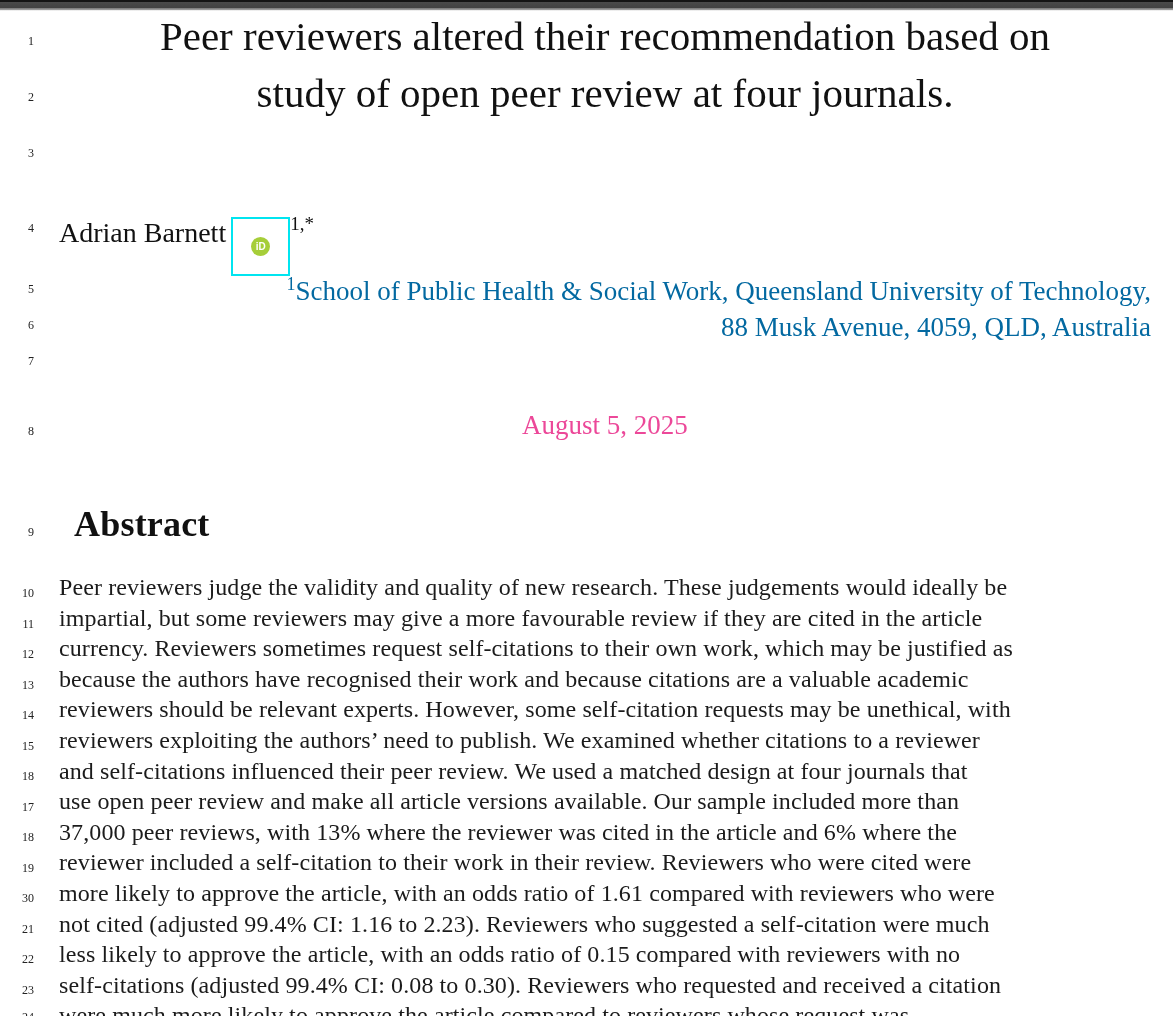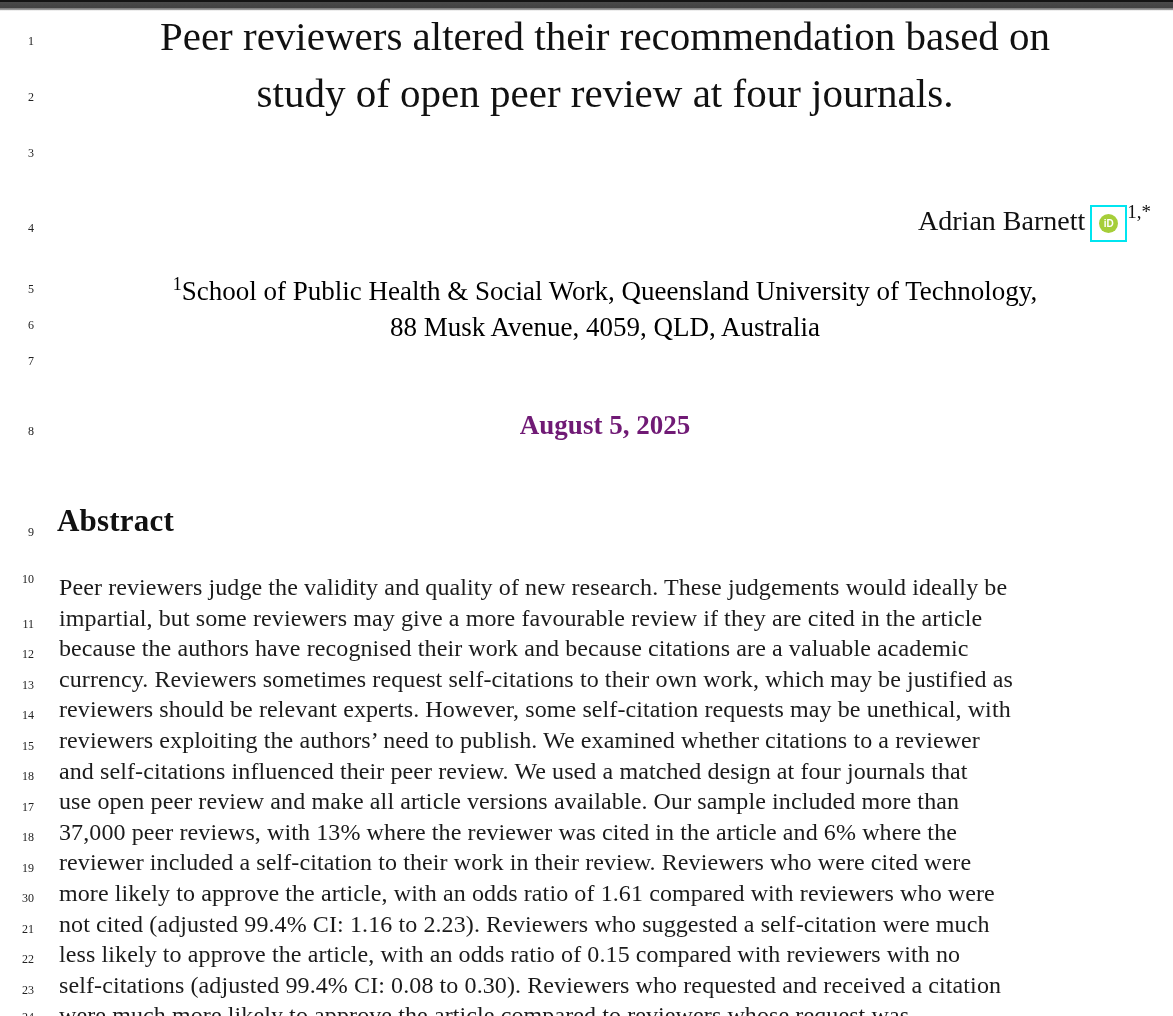--- a/index.html
+++ b/index.html
@@ -24,57 +24,57 @@
     font-family:"Liberation Serif","DejaVu Serif",serif;
   }
   .title-block{
     position:absolute;top:8px;left:59px;width:1092px;
     text-align:center;
     font-size:41px;line-height:56.5px;
     color:#111;
     white-space:nowrap;
   }
   .author-block{
-    position:absolute;top:204px;left:59px;width:1092px;
-    text-align:right;font-size:28px;color:#111;
+    position:absolute;top:216px;left:59px;width:1092px;
+    text-align:left;font-size:28px;color:#111;
   }
   .author-line{display:inline-flex;align-items:flex-start;}
   .author-name{line-height:34px;}
   .orcid-link{
     display:inline-block;margin-left:5px;margin-top:1px;
     border:2px solid #00e5f0;
-    padding:7px;
+    padding:18px;
     line-height:0;
     background:#fff;
     cursor:pointer;
   }
   .orcid-badge{
     display:inline-flex;align-items:center;justify-content:center;
     width:19px;height:19px;border-radius:50%;
     background:#a6ce39;
   }
   .orcid-id-text{
     color:#ffffff;font-size:10px;font-weight:bold;
     font-family:"Liberation Sans","DejaVu Sans",sans-serif;
     line-height:10px;letter-spacing:0;
   }
   .author-sup{font-size:19px;line-height:19px;margin-top:-2px;}
   .affil-block{
     position:absolute;top:266px;left:59px;width:1092px;
-    text-align:center;font-size:27px;line-height:36px;color:#000000;
+    text-align:right;font-size:27px;line-height:36px;color:#0369a1;
     white-space:nowrap;
   }
   .affil-block sup,.email-sup{font-size:18px;}
   .date-line{
     position:absolute;top:410px;left:59px;width:1092px;
-    text-align:center;font-size:27px;color:#701a75;font-weight:bold;
+    text-align:center;font-size:27px;color:#ec4899;
   }
   .abstract-heading{
-    position:absolute;top:503px;left:57px;
-    font-size:31px;font-weight:bold;color:#111;
+    position:absolute;top:503px;left:74px;
+    font-size:36px;font-weight:bold;color:#111;
     letter-spacing:0.2px;
   }
   .abstract-body{
     position:absolute;top:572px;left:59px;width:1100px;
     font-size:24px;line-height:30.6px;color:#1b1b1b;
     letter-spacing:0.1px;
   }
   .abs-line{white-space:nowrap;height:30.6px;}
 </style>
 </head>
@@ -84,21 +84,21 @@
 
 <span class="ln" style="top:34px">1</span>
 <span class="ln" style="top:90px">2</span>
 <span class="ln" style="top:146px">3</span>
 <span class="ln" style="top:221px">4</span>
 <span class="ln" style="top:282px">5</span>
 <span class="ln" style="top:318px">6</span>
 <span class="ln" style="top:354px">7</span>
 <span class="ln" style="top:424px">8</span>
 <span class="ln" style="top:525px">9</span>
-<span class="ln" style="top:572px">10</span>
+<span class="ln" style="top:586px">10</span>
 <span class="ln" style="top:617px">11</span>
 <span class="ln" style="top:647px">12</span>
 <span class="ln" style="top:678px">13</span>
 <span class="ln" style="top:708px">14</span>
 <span class="ln" style="top:739px">15</span>
 <span class="ln" style="top:769px">18</span>
 <span class="ln" style="top:800px">17</span>
 <span class="ln" style="top:830px">18</span>
 <span class="ln" style="top:861px">19</span>
 <span class="ln" style="top:891px">30</span>
@@ -129,22 +129,22 @@
   <div>88 Musk Avenue, 4059, QLD, Australia</div>
 </div>
 
 <div class="date-line">August 5, 2025</div>
 
 <div class="abstract-heading">Abstract</div>
 
 <div class="abstract-body">
   <div class="abs-line">Peer reviewers judge the validity and quality of new research. These judgements would ideally be</div>
   <div class="abs-line">impartial, but some reviewers may give a more favourable review if they are cited in the article</div>
+  <div class="abs-line">currency. Reviewers sometimes request self-citations to their own work, which may be justified as</div>
   <div class="abs-line">because the authors have recognised their work and because citations are a valuable academic</div>
-  <div class="abs-line">currency. Reviewers sometimes request self-citations to their own work, which may be justified as</div>
   <div class="abs-line">reviewers should be relevant experts. However, some self-citation requests may be unethical, with</div>
   <div class="abs-line">reviewers exploiting the authors’ need to publish. We examined whether citations to a reviewer</div>
   <div class="abs-line">and self-citations influenced their peer review. We used a matched design at four journals that</div>
   <div class="abs-line">use open peer review and make all article versions available. Our sample included more than</div>
   <div class="abs-line">37,000 peer reviews, with 13% where the reviewer was cited in the article and 6% where the</div>
   <div class="abs-line">reviewer included a self-citation to their work in their review. Reviewers who were cited were</div>
   <div class="abs-line">more likely to approve the article, with an odds ratio of 1.61 compared with reviewers who were</div>
   <div class="abs-line">not cited (adjusted 99.4% CI: 1.16 to 2.23). Reviewers who suggested a self-citation were much</div>
   <div class="abs-line">less likely to approve the article, with an odds ratio of 0.15 compared with reviewers with no</div>
   <div class="abs-line">self-citations (adjusted 99.4% CI: 0.08 to 0.30). Reviewers who requested and received a citation</div>

